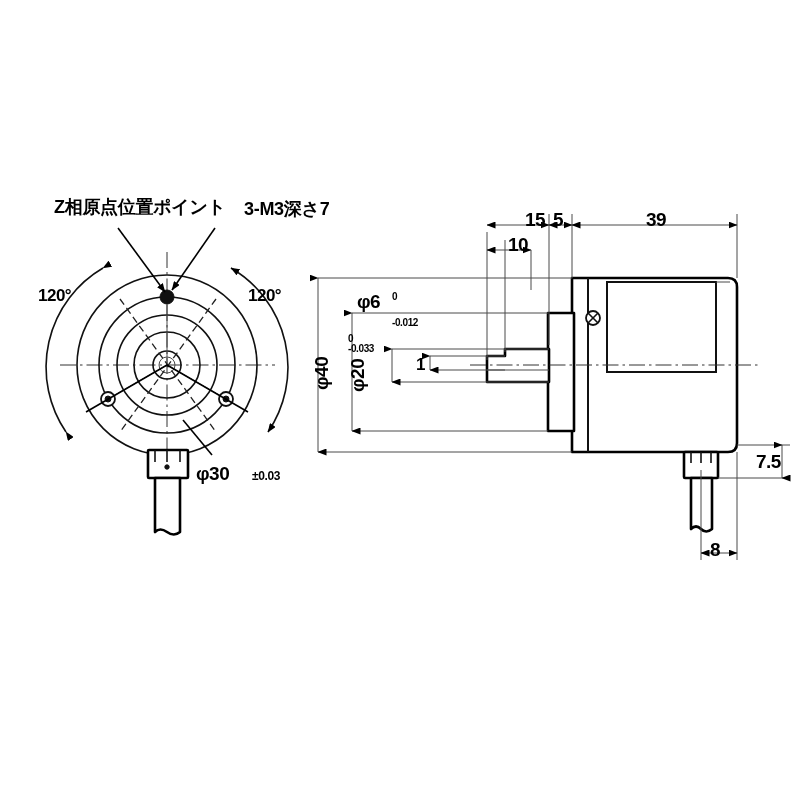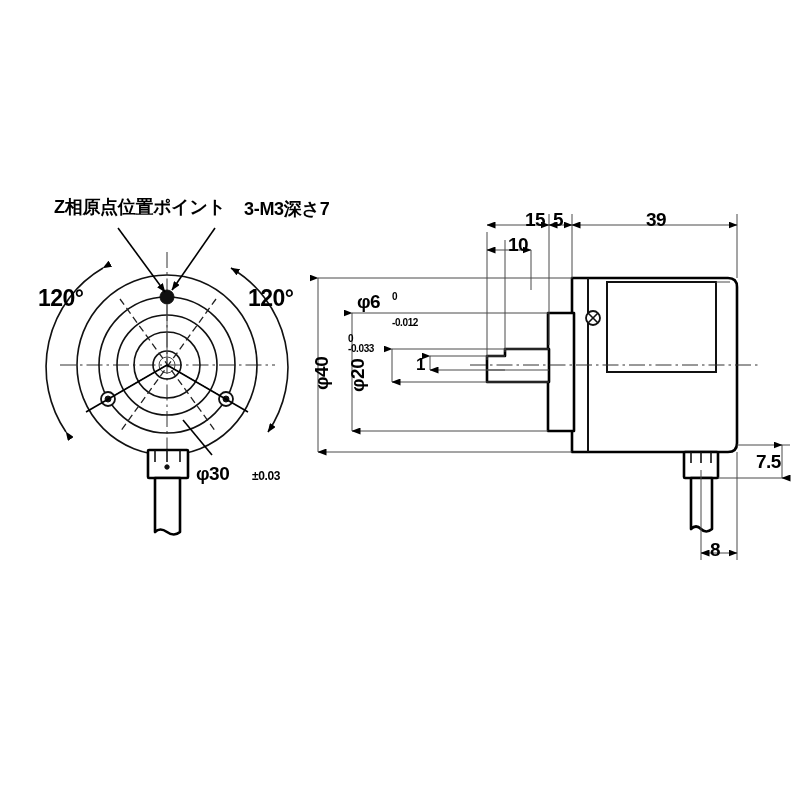--- a/index.html
+++ b/index.html
@@ -47,21 +47,21 @@
     font-family: "Liberation Sans", sans-serif;
     font-weight: bold;
     white-space: nowrap;
     line-height: 1;
     user-select: none;
   }
   .t-label  { font-size: 18px; letter-spacing: -0.3px; margin-left: 48px; }
   .t-dim    { font-size: 19px; letter-spacing: -0.5px; }
   .t-dim-sm { font-size: 17px; letter-spacing: -0.5px; }
   .t-tol    { font-size: 10px; letter-spacing: -0.4px; font-weight: bold; }
-  .t-ang    { font-size: 23px; letter-spacing: -0.5px; }
+  .t-ang    { font-size: 17px; letter-spacing: -0.5px; }
   .rot90    { transform-origin: left top; transform: rotate(-90deg); }
   .tolbox   { position: absolute; line-height: 1.05; }
   .tolbox .tl-top { display:block; }
   .tolbox .tl-bot { display:block; }
 </style>
 </head>
 <body>
 
 <div id="drawing-root">
 

